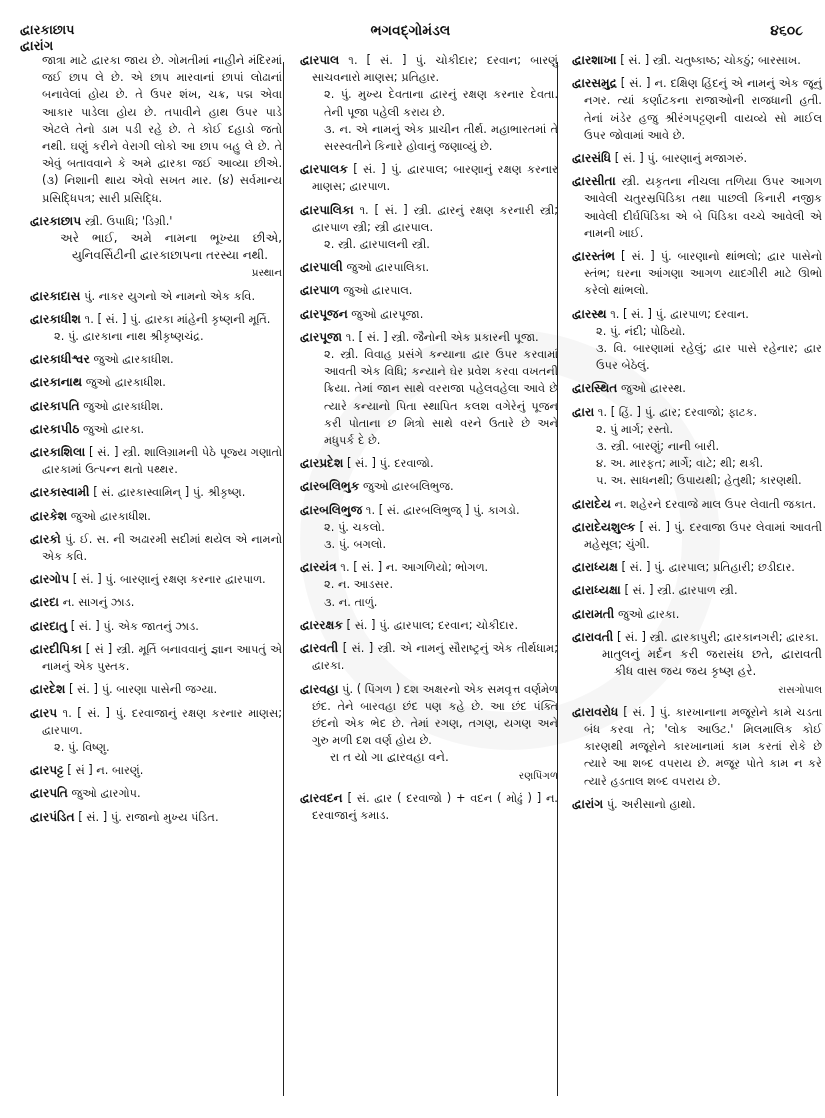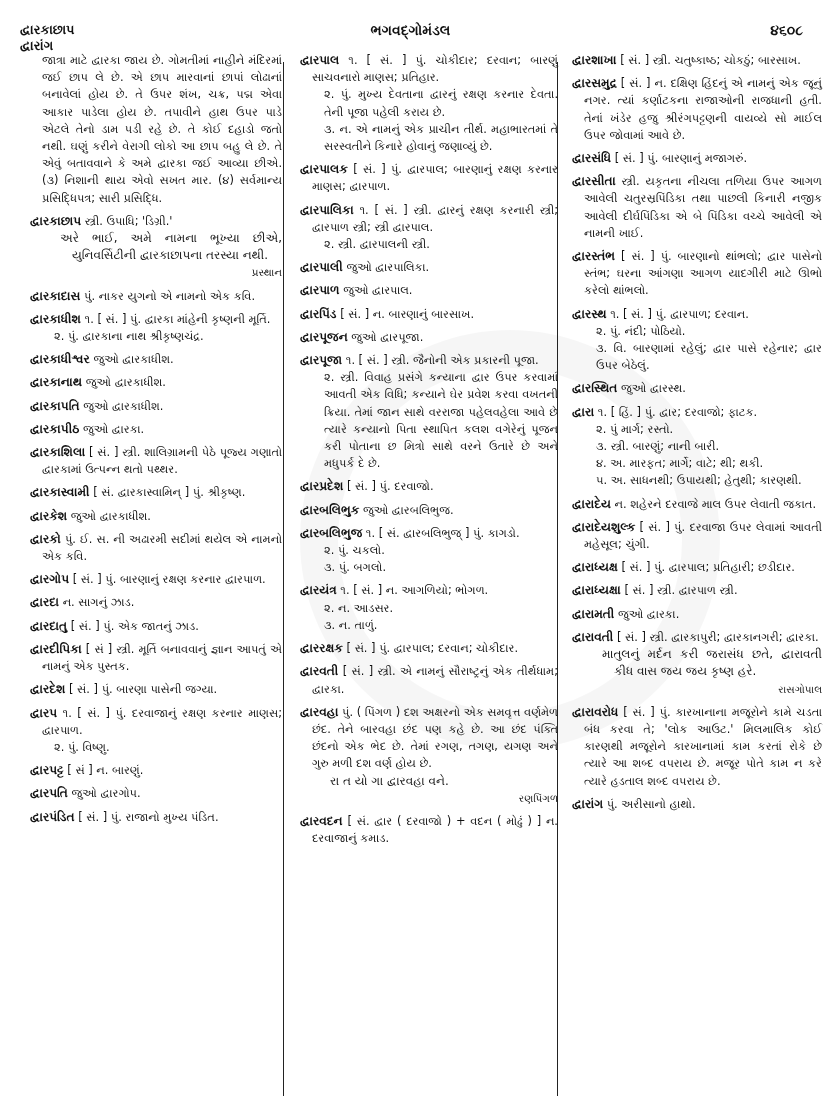--- a/index.html
+++ b/index.html
@@ -59,21 +59,20 @@
     <div class="entry"><span class="hw">દ્વારપતિ</span> <span>જુઓ દ્વારગોપ.</span></div>
     <div class="entry"><span class="hw">દ્વારપંડિત</span> <span>[ સં. ] પું. રાજાનો મુખ્ય પંડિત.</span></div>
   </div>
 <div class="rule" style="left:283px"></div>
 <div class="col c2">
     <div class="entry"><span class="hw">દ્વારપાલ</span> <span>૧. [ સં. ] પું. ચોકીદાર; દરવાન; બારણું સાચવનારો માણસ; પ્રતિહાર.</span><span class="sub">૨. પું. મુખ્ય દેવતાના દ્વારનું રક્ષણ કરનાર દેવતા. તેની પૂજા પહેલી કરાય છે.</span><span class="sub">૩. ન. એ નામનું એક પ્રાચીન તીર્થ. મહાભારતમાં તે સરસ્વતીને કિનારે હોવાનું જણાવ્યું છે.</span></div>
     <div class="entry"><span class="hw">દ્વારપાલક</span> <span>[ સં. ] પું. દ્વારપાલ; બારણાનું રક્ષણ કરનાર માણસ; દ્વારપાળ.</span></div>
     <div class="entry"><span class="hw">દ્વારપાલિકા</span> <span>૧. [ સં. ] સ્ત્રી. દ્વારનું રક્ષણ કરનારી સ્ત્રી; દ્વારપાળ સ્ત્રી; સ્ત્રી દ્વારપાલ.</span><span class="sub">૨. સ્ત્રી. દ્વારપાલની સ્ત્રી.</span></div>
     <div class="entry"><span class="hw">દ્વારપાલી</span> <span>જુઓ દ્વારપાલિકા.</span></div>
     <div class="entry"><span class="hw">દ્વારપાળ</span> <span>જુઓ દ્વારપાલ.</span></div>
-    <div class="entry"><span class="hw">દ્વારપિંડ</span> <span>[ સં. ] ન. બારણાનું બારસાખ.</span></div>
     <div class="entry"><span class="hw">દ્વારપૂજન</span> <span>જુઓ દ્વારપૂજા.</span></div>
     <div class="entry"><span class="hw">દ્વારપૂજા</span> <span>૧. [ સં. ] સ્ત્રી. જૈનોની એક પ્રકારની પૂજા.</span><span class="sub">૨. સ્ત્રી. વિવાહ પ્રસંગે કન્યાના દ્વાર ઉપર કરવામાં આવતી એક વિધિ; કન્યાને ઘેર પ્રવેશ કરવા વખતની ક્રિયા. તેમાં જાન સાથે વરરાજા પહેલવહેલા આવે છે ત્યારે કન્યાનો પિતા સ્થાપિત કલશ વગેરેનું પૂજન કરી પોતાના છ મિત્રો સાથે વરને ઉતારે છે અને મધુપર્ક દે છે.</span></div>
     <div class="entry"><span class="hw">દ્વારપ્રદેશ</span> <span>[ સં. ] પું. દરવાજો.</span></div>
     <div class="entry"><span class="hw">દ્વારબલિભુક</span> <span>જુઓ દ્વારબલિભુજ.</span></div>
     <div class="entry"><span class="hw">દ્વારબલિભુજ</span> <span>૧. [ સં. દ્વારબલિભુજ્ ] પું. કાગડો.</span><span class="sub">૨. પું. ચકલો.</span><span class="sub">૩. પું. બગલો.</span></div>
     <div class="entry"><span class="hw">દ્વારયંત્ર</span> <span>૧. [ સં. ] ન. આગળિયો; ભોગળ.</span><span class="sub">૨. ન. આડસર.</span><span class="sub">૩. ન. તાળું.</span></div>
     <div class="entry"><span class="hw">દ્વારરક્ષક</span> <span>[ સં. ] પું. દ્વારપાલ; દરવાન; ચોકીદાર.</span></div>
     <div class="entry"><span class="hw">દ્વારવતી</span> <span>[ સં. ] સ્ત્રી. એ નામનું સૌરાષ્ટ્રનું એક તીર્થધામ; દ્વારકા.</span></div>
     <div class="entry"><span class="hw">દ્વારવહા</span> <span>પું. ( પિંગળ ) દશ અક્ષરનો એક સમવૃત્ત વર્ણમેળ છંદ. તેને બારવહા છંદ પણ કહે છે. આ છંદ પંક્તિ છંદનો એક ભેદ છે. તેમાં રગણ, તગણ, યગણ અને ગુરુ મળી દશ વર્ણ હોય છે.</span><span class="quote">રા ત યો ગા દ્વારવહા વને.</span><span class="src">રણપિંગળ</span></div>
     <div class="entry"><span class="hw">દ્વારવદન</span> <span>[ સં. દ્વાર ( દરવાજો ) + વદન ( મોઢું ) ] ન. દરવાજાનું કમાડ.</span></div>

